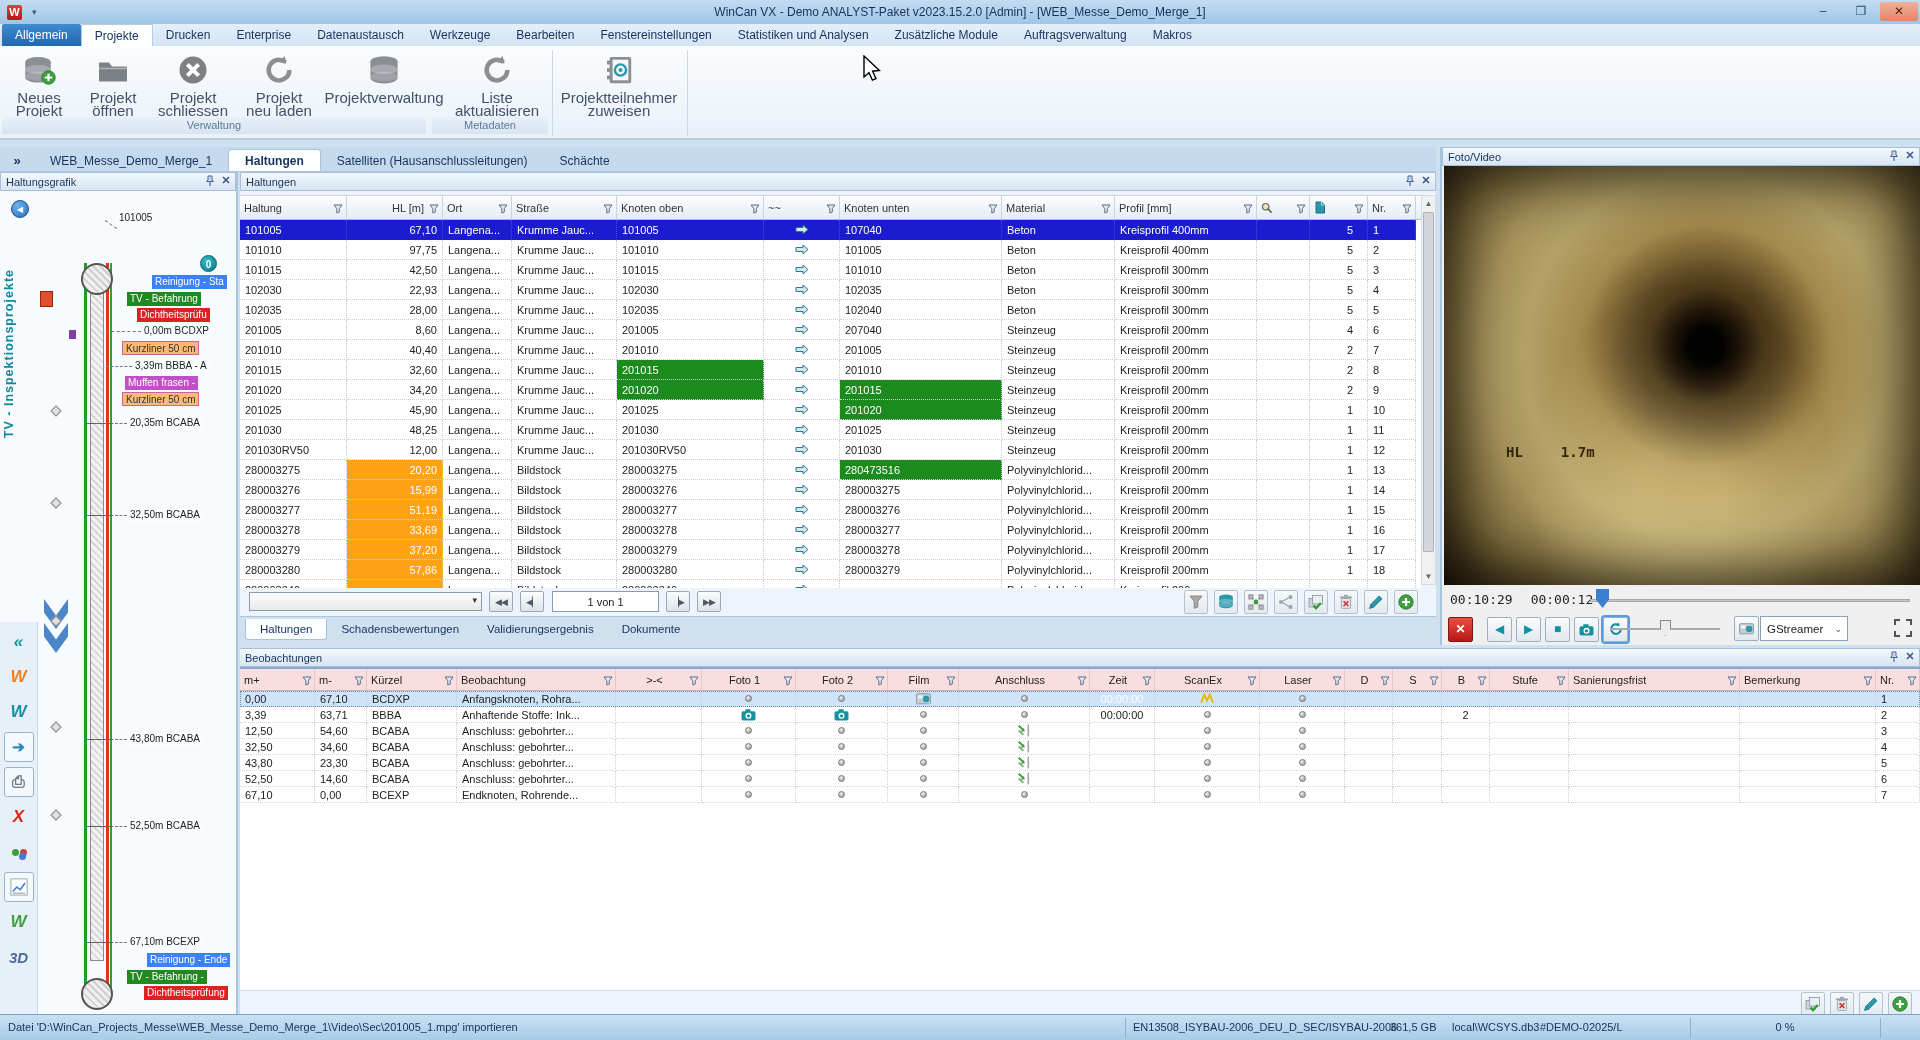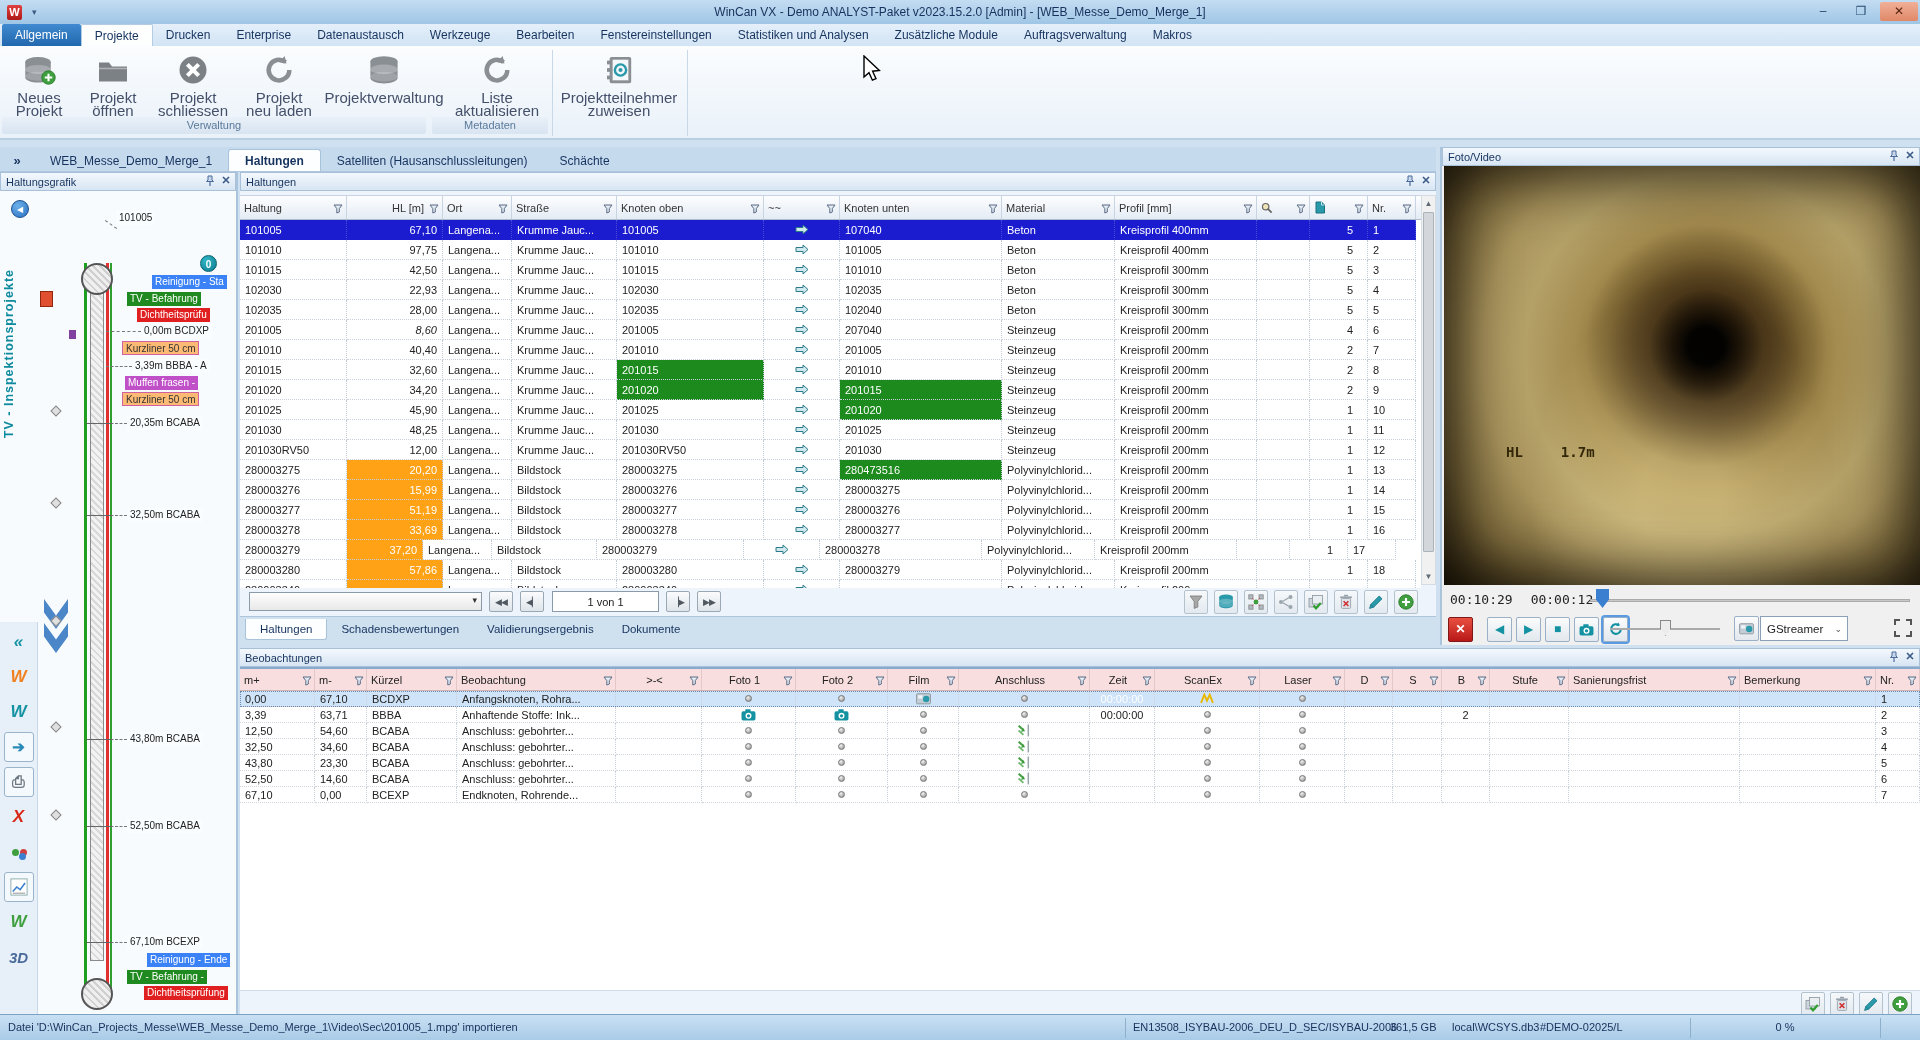--- a/index.html
+++ b/index.html
@@ -677,21 +677,21 @@
             </div>
             <div class="hcell" style="width: 162px;">102040</div>
             <div class="hcell" style="width: 113px;">Beton</div>
             <div class="hcell" style="width: 142px;">Kreisprofil 300mm</div>
             <div class="hcell" style="width: 53px;"></div>
             <div class="hcell num" style="width: 58px; padding-right: 14px;">5</div>
             <div class="hcell" style="width: 48px;">5</div>
           </div>
           <div class="hrow">
             <div class="hcell" style="width: 107px;">201005</div>
-            <div class="hcell num" style="width: 96px; font-style: italic;">8,60</div>
+            <div class="hcell num" style="width: 96px;">8,60</div>
             <div class="hcell" style="width: 69px;">Langena...</div>
             <div class="hcell" style="width: 105px;">Krumme  Jauc...</div>
             <div class="hcell" style="width: 147px;">201005</div>
             <div class="hcell" style="width: 76px; justify-content: center;">
               <svg class="ic" width="16" height="13">
                 <use href="#sy-arrow"></use>
               </svg>
             </div>
             <div class="hcell" style="width: 162px;">207040</div>
             <div class="hcell" style="width: 113px;">Steinzeug</div>
@@ -875,21 +875,21 @@
             </div>
             <div class="hcell" style="width: 162px;">280003277</div>
             <div class="hcell" style="width: 113px;">Polyvinylchlorid...</div>
             <div class="hcell" style="width: 142px;">Kreisprofil 200mm</div>
             <div class="hcell" style="width: 53px;"></div>
             <div class="hcell num" style="width: 58px; padding-right: 14px;">1</div>
             <div class="hcell" style="width: 48px;">16</div>
           </div>
           <div class="hrow">
             <div class="hcell" style="width: 107px;">280003279</div>
-            <div class="hcell num cell-orange" style="width: 76px;">37,20</div>
+            <div class="hcell num cell-orange" style="width: 96px;">37,20</div>
             <div class="hcell" style="width: 69px;">Langena...</div>
             <div class="hcell" style="width: 105px;">Bildstock</div>
             <div class="hcell" style="width: 147px;">280003279</div>
             <div class="hcell" style="width: 76px; justify-content: center;">
               <svg class="ic" width="16" height="13">
                 <use href="#sy-arrow"></use>
               </svg>
             </div>
             <div class="hcell" style="width: 162px;">280003278</div>
             <div class="hcell" style="width: 113px;">Polyvinylchlorid...</div>

